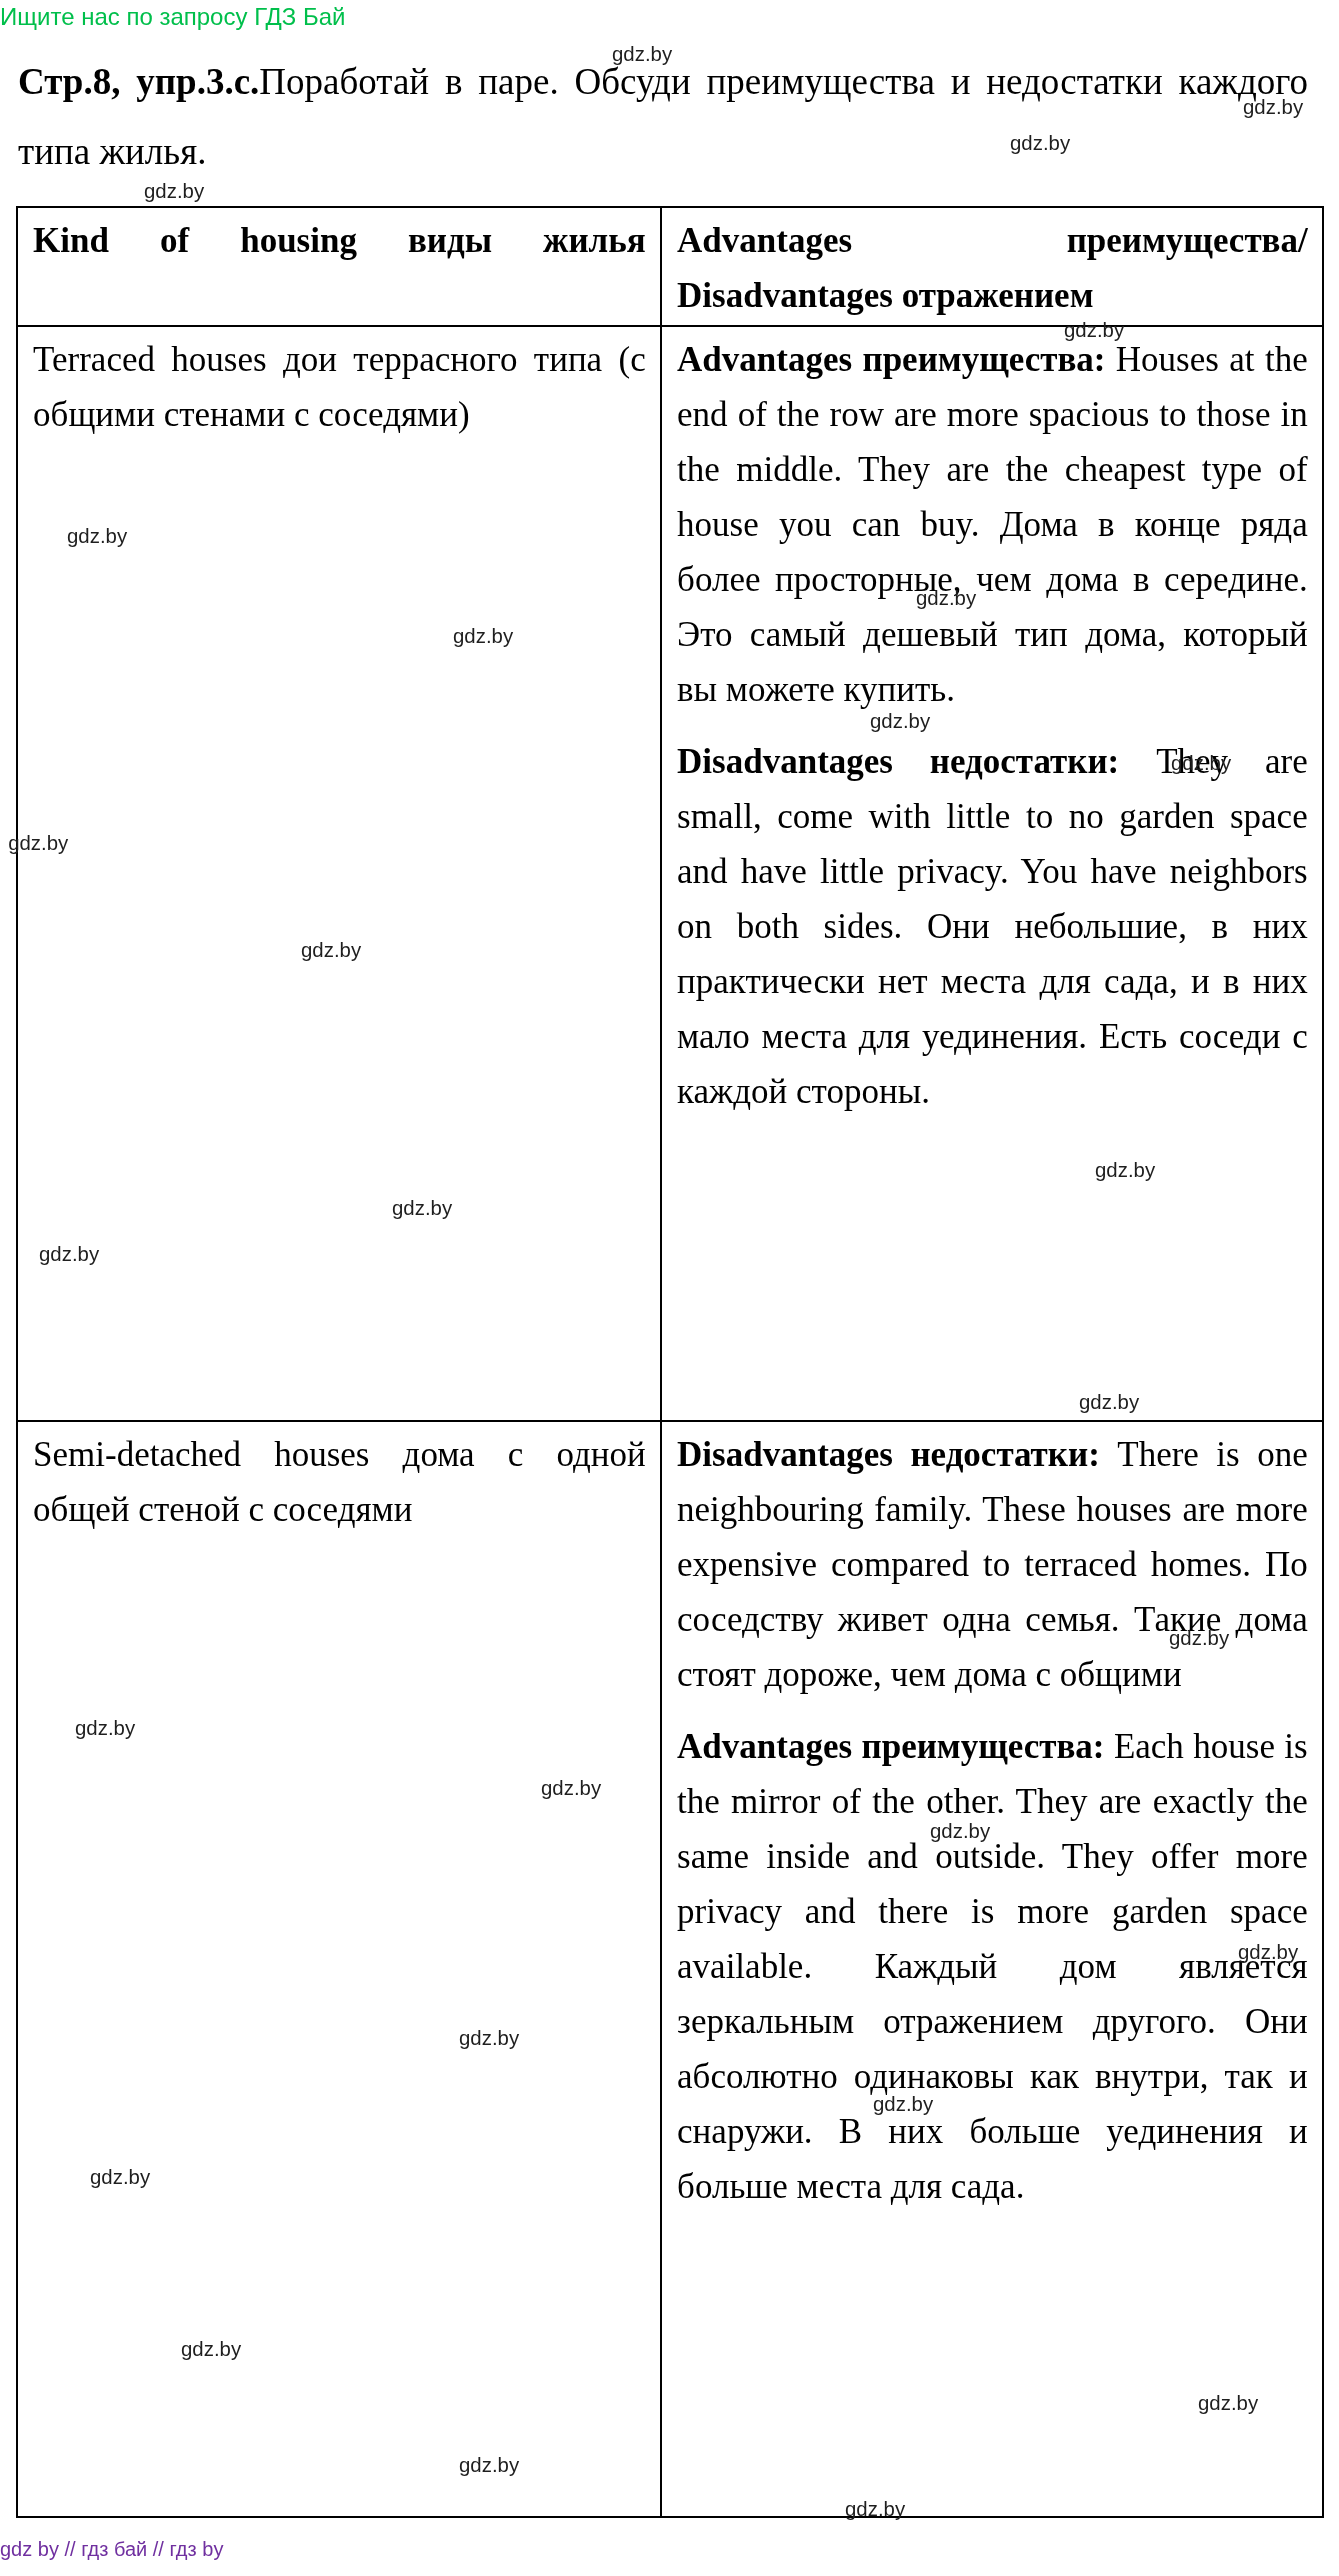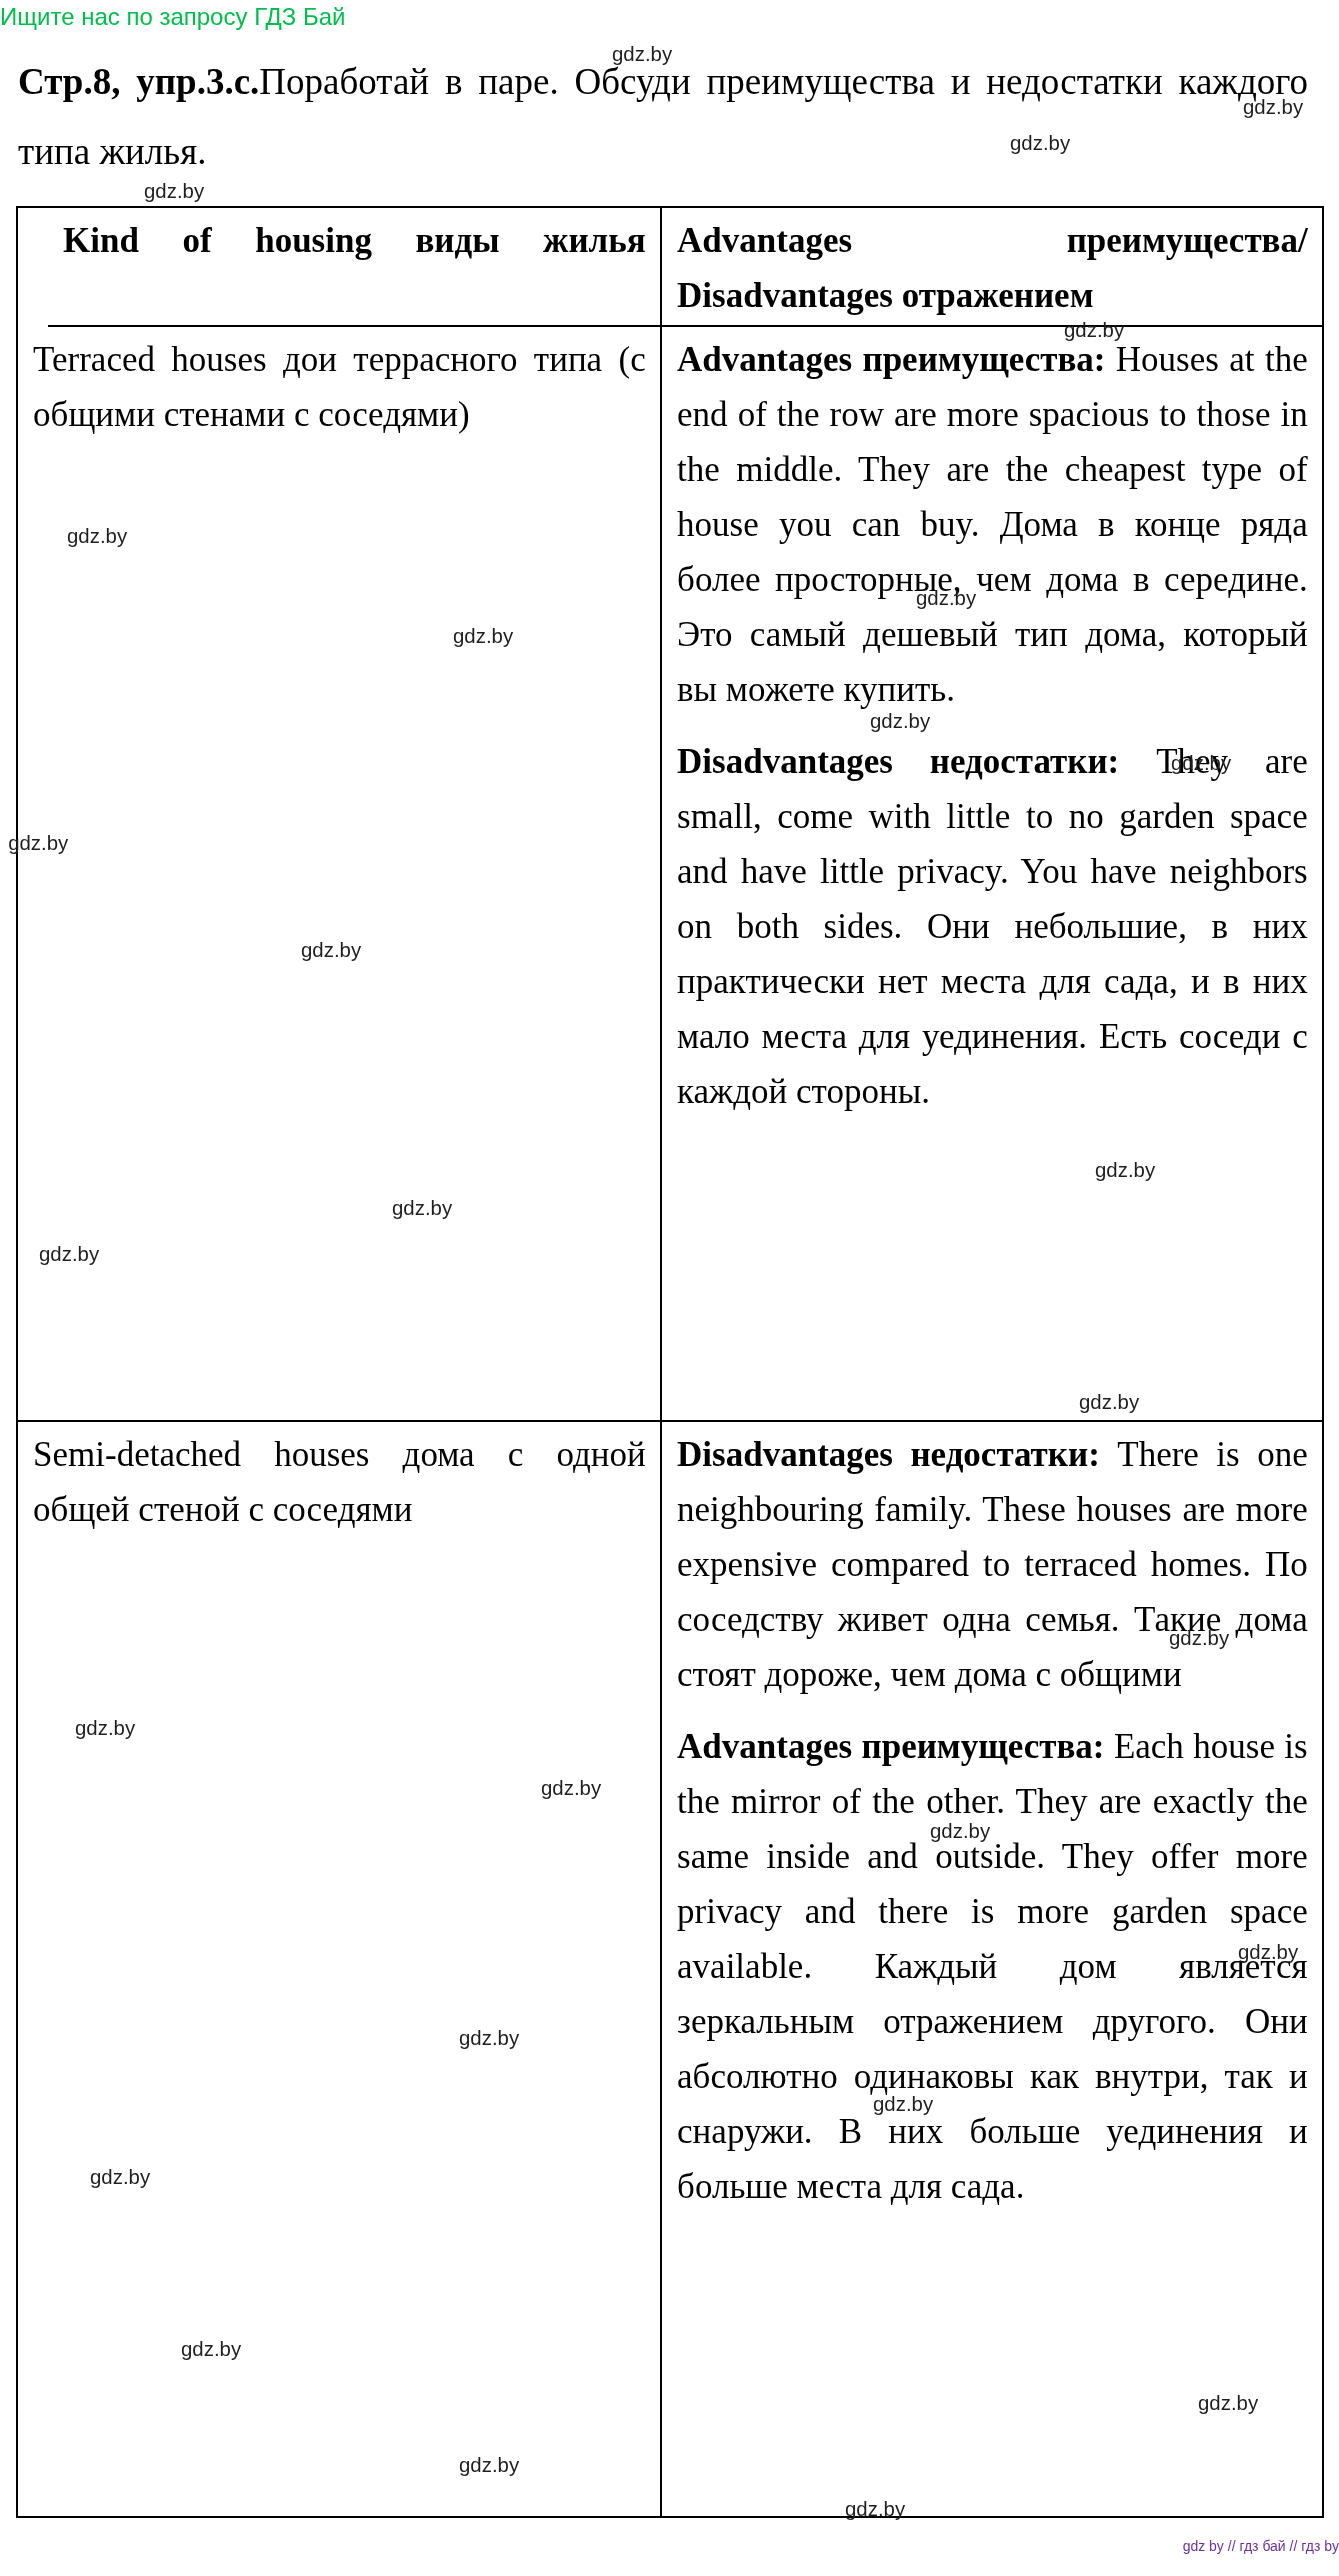--- a/index.html
+++ b/index.html
@@ -37,35 +37,35 @@
   .cell {
     padding:4.9px 14.7px 8.2px 14.7px;
     font-size:35px; line-height:55px;
     text-align:justify;
     overflow:hidden;
   }
   .col-left  { border-right:2.5px solid #000; }
   .row-head .cell, .hcell { font-weight:700; }
   .hcell { border-bottom:2.5px solid #000; }
   .r1 { border-bottom:2.5px solid #000; }
-  .hdr-left { text-align:justify; text-align-last:justify;margin-left:30px; }
+  .hdr-left { text-align:justify; text-align-last:justify; }
   .para { text-align:justify; }
   .para + .para { margin-top:17px; }
   .lbl { font-weight:700; }
   .wm {
     position:absolute;
     font-family:"Liberation Sans", sans-serif;
     font-size:20.4px; color:#1f1f1f;
     white-space:nowrap;
   }
   .footer {
     position:absolute; top:2538px; left:0; width:100%;
-    text-align:right;
+    text-align:left;
     font-family:"Liberation Sans", sans-serif;
-    font-size:14px;
+    font-size:20px;
   }
 </style>
 </head>
 <body>
 
 <div class="banner" style="color:#00bf4b;">Ищите нас по запросу ГДЗ Бай</div>
 
 <div class="title">
   <b>Стр.8,  упр.3.с.</b><span>Поработай  в  паре.  Обсуди  преимущества  и недостатки каждого типа жилья.</span>
 </div>

